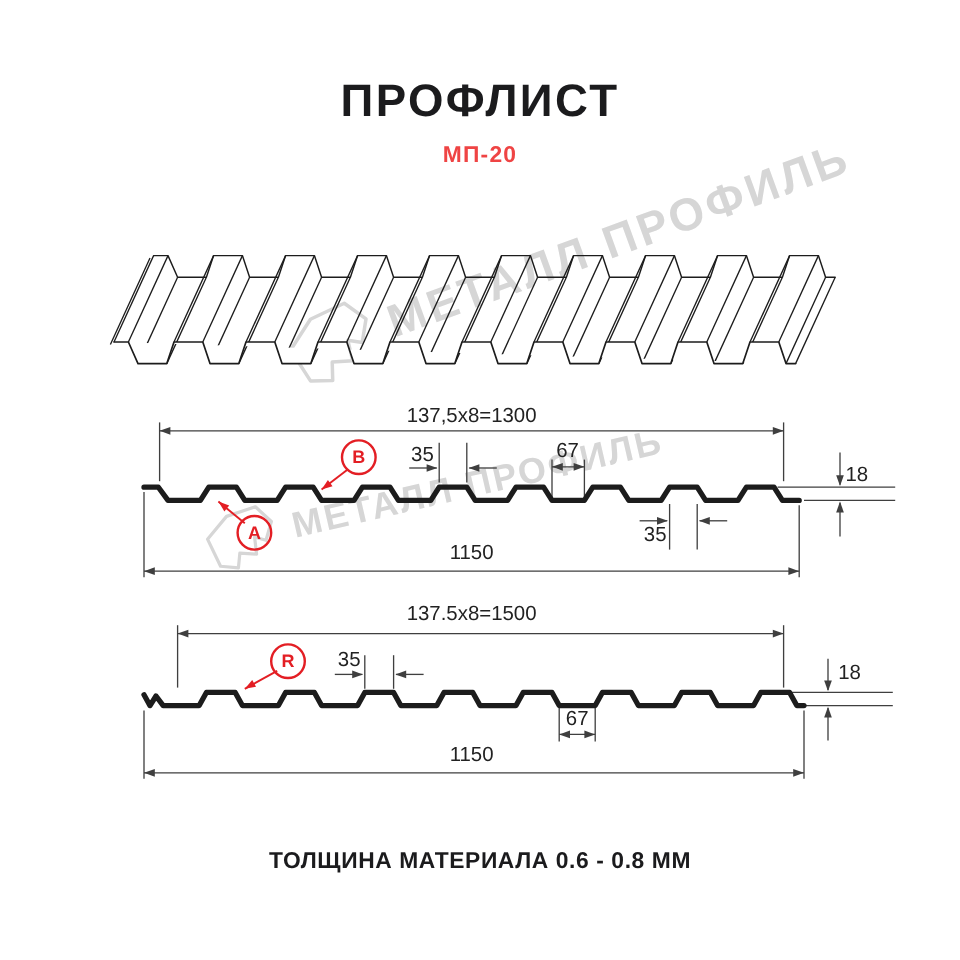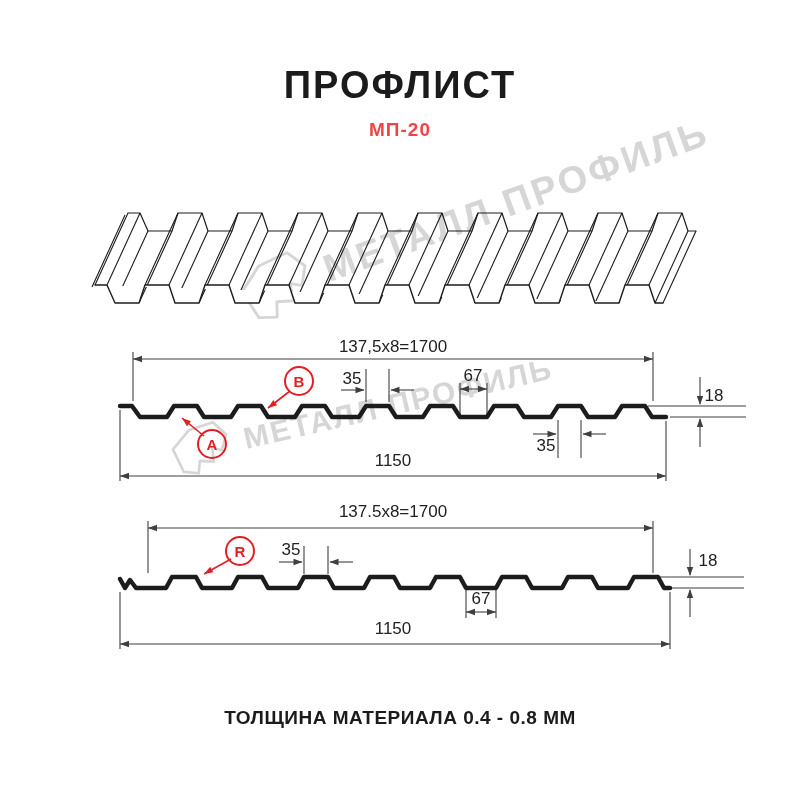--- a/index.html
+++ b/index.html
@@ -160,30 +160,30 @@
       <line x1="668" y1="588" x2="744" y2="588" stroke="#3f3f3f" stroke-width="1.1"></line>
       <line x1="690" y1="549" x2="690" y2="575" stroke="#3f3f3f" stroke-width="1.1"></line>
       <polygon points="0,0 -9,3.2 -9,-3.2" fill="#3f3f3f" transform="translate(690,576) rotate(90)"></polygon>
       <line x1="690" y1="617" x2="690" y2="590" stroke="#3f3f3f" stroke-width="1.1"></line>
       <polygon points="0,0 -9,3.2 -9,-3.2" fill="#3f3f3f" transform="translate(690,589) rotate(-90)"></polygon>
       <line x1="231" y1="559" x2="204" y2="574" stroke="#e31e24" stroke-width="1.6"></line>
       <polygon points="0,0 -9,3.2 -9,-3.2" fill="#e31e24" transform="translate(204,574) rotate(150)"></polygon>
       <path d="M120,579 L 125,588 L 130,580 L 136,588 L 166,588 L 172,577 L 196,577 L 202,588 L 232,588 L 238,577 L 262,577 L 268,588 L 298,588 L 304,577 L 328,577 L 334,588 L 364,588 L 370,577 L 394,577 L 400,588 L 430,588 L 436,577 L 460,577 L 466,588 L 496,588 L 502,577 L 526,577 L 532,588 L 562,588 L 568,577 L 592,577 L 598,588 L 628,588 L 634,577 L 658,577 L 664,588 L 670,588" stroke="#1c1c1c" stroke-width="4.4" fill="none" stroke-linejoin="round" stroke-linecap="round"></path>
     </svg>
 
-  <div class="dim" style="left:393px;top:347px">137,5x8=1700</div>
+  <div class="dim" style="left:393px;top:347px">137,5x8=1300</div>
   <div class="dim" style="left:352px;top:379px">35</div>
   <div class="dim" style="left:473px;top:376px">67</div>
   <div class="dim" style="left:714px;top:396px">18</div>
   <div class="dim" style="left:546px;top:446px">35</div>
   <div class="dim" style="left:393px;top:461px">1150</div>
   <div class="clabel" style="left:212px;top:444px">A</div>
   <div class="clabel" style="left:299px;top:381px">B</div>
 
-  <div class="dim" style="left:393px;top:512px">137.5x8=1700</div>
+  <div class="dim" style="left:393px;top:512px">137.5x8=1500</div>
   <div class="dim" style="left:291px;top:550px">35</div>
   <div class="dim" style="left:708px;top:561px">18</div>
   <div class="dim" style="left:481px;top:599px">67</div>
   <div class="dim" style="left:393px;top:629px">1150</div>
   <div class="clabel" style="left:240px;top:551px">R</div>
 
-  <div class="ftr">ТОЛЩИНА МАТЕРИАЛА 0.4 - 0.8 ММ</div>
+  <div class="ftr">ТОЛЩИНА МАТЕРИАЛА 0.6 - 0.8 ММ</div>
 </div>
 
 </body></html>

